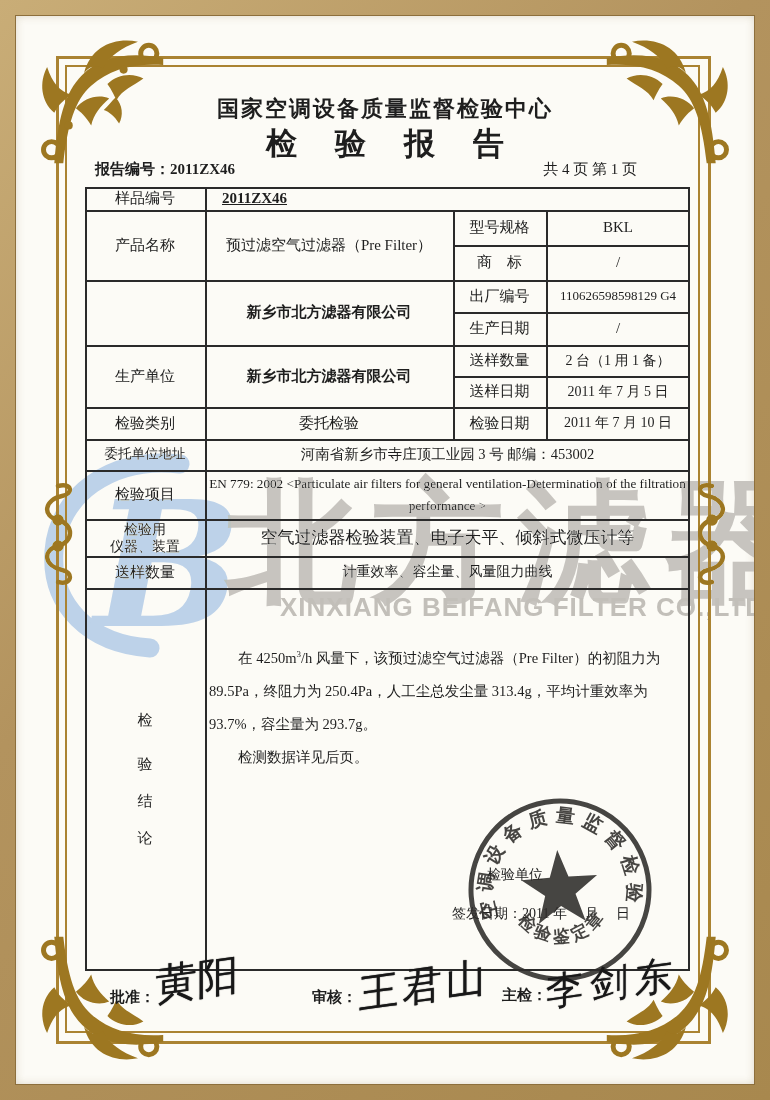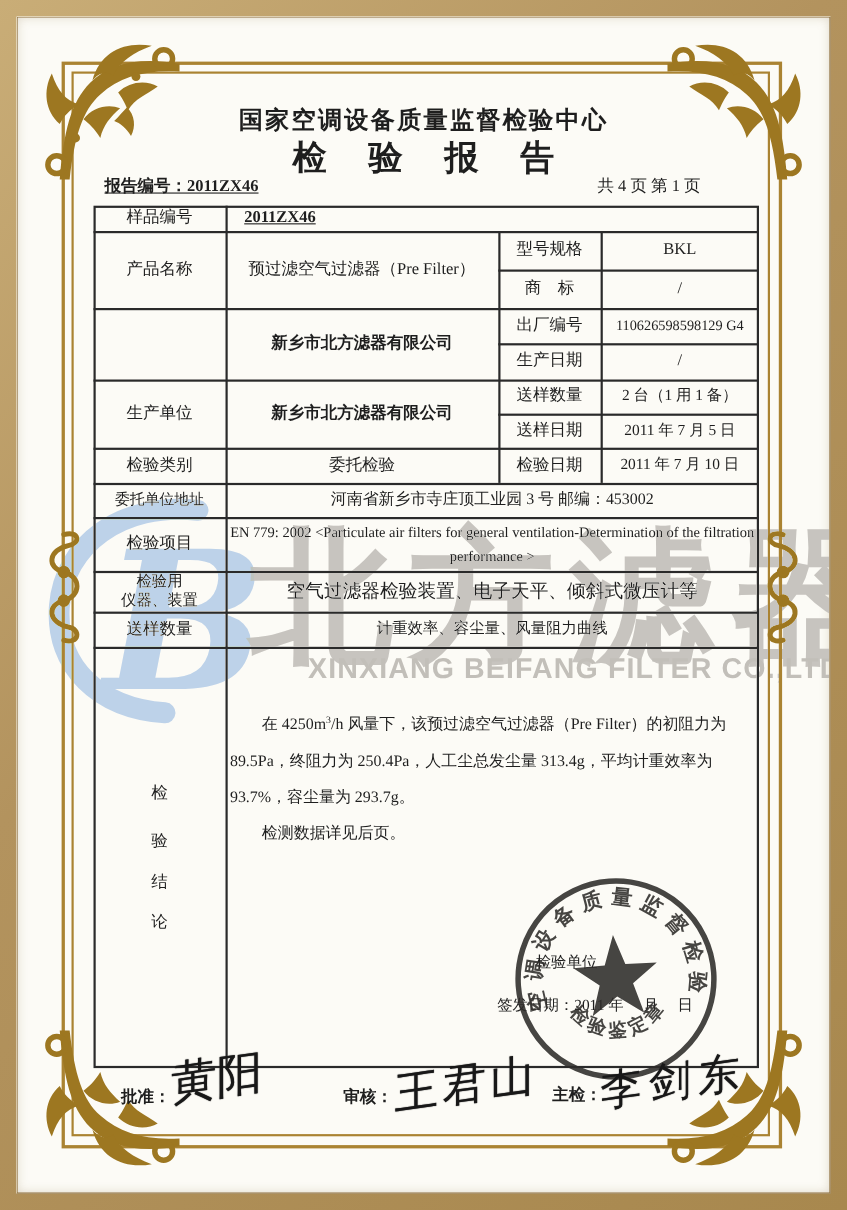--- a/index.html
+++ b/index.html
@@ -11,21 +11,21 @@
   
   .b-outer{position:absolute;left:56px;top:56px;width:649px;height:982px;border:3px solid #aa8332;}
   .b-inner{position:absolute;left:65px;top:65px;width:631px;height:964px;border:2px solid #aa8332;}
   .corner{position:absolute;width:135px;height:135px;}
   .scroll{position:absolute;width:40px;height:110px;}
   
   .org-title{position:absolute;left:0;top:94px;width:770px;text-align:center;
              font-size:22px;font-weight:bold;letter-spacing:2px;}
   .report-title{position:absolute;left:0;top:123px;width:770px;text-align:center;
              font-size:31px;font-weight:bold;letter-spacing:38px;text-indent:38px;}
-  .report-no{position:absolute;left:95px;top:160px;font-size:15px;font-weight:bold;text-decoration:underline;}
+  .report-no{position:absolute;left:95px;top:160px;font-size:15px;font-weight:bold;}
   .pages{position:absolute;left:490px;top:160px;width:200px;text-align:center;font-size:15px;}
   
   .tline{position:absolute;background:#2a2a2a;}
   .tborder{position:absolute;left:85px;top:187px;width:601px;height:780px;border:2px solid #2a2a2a;}
   
   .cell{position:absolute;display:flex;align-items:center;justify-content:center;
         text-align:center;font-size:15px;line-height:1.25;}
   .cell.small{font-size:13px;}
   .cell.left{justify-content:flex-start;text-align:center;text-decoration:underline;}
   .bold{font-weight:bold;}

